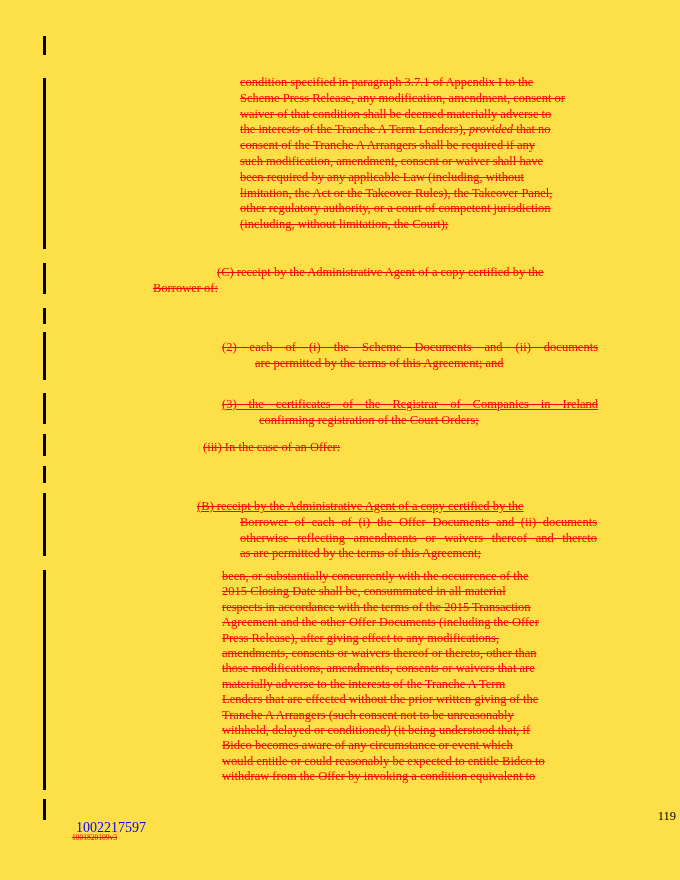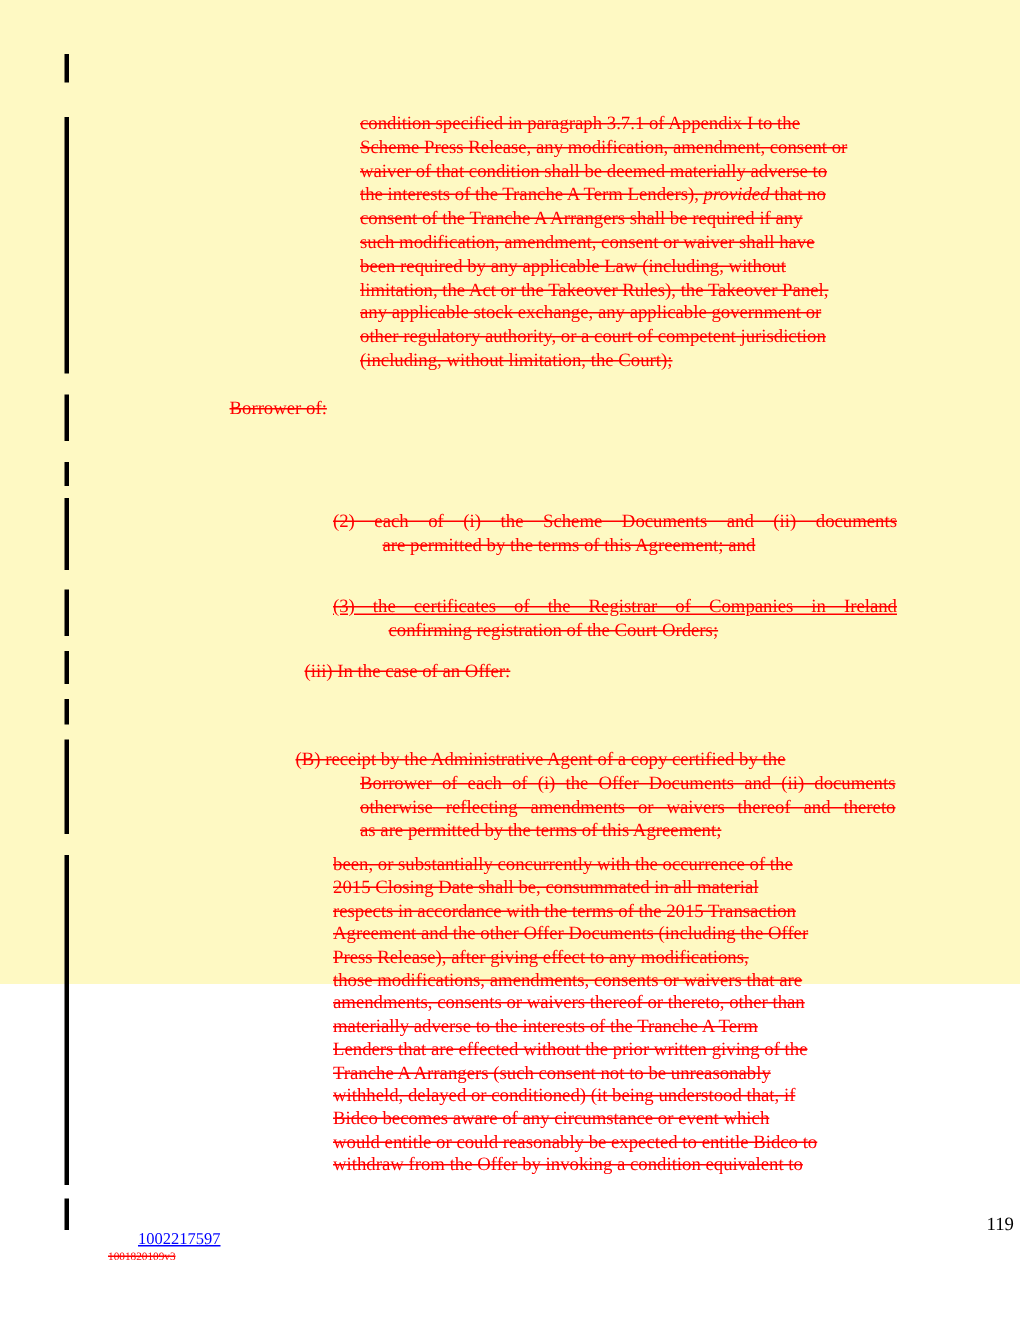--- a/index.html
+++ b/index.html
@@ -1,20 +1,20 @@
 <!DOCTYPE html>
 <html style="--redline: #ff0000; --link: #0000ff; --change_bar: #000000; --page_text: #000000;"><head>
 <meta charset="utf-8">
 <style>
   html,body { margin:0; padding:0; }
   body {
     width:680px; height:880px; background:#ffffff; overflow:hidden;
     font-family:"Liberation Serif","DejaVu Serif",serif;
   }
-  .page { position:relative; width:680px; height:656px; background:#fef9c3; }
+  .page { position:relative; width:680px; height:880px; background:#fde047; }
 
   
   .para {
     position:absolute;
     color:var(--redline,#ff0000);
     text-decoration:line-through;
     text-decoration-thickness:1px;
     font-size:12.5px;
   }
   .ln { line-height:15.8px; white-space:normal; }
@@ -26,21 +26,21 @@
   .c0 .first { margin-left:64px; }
   .i1  { top:307px; left:222px; width:380px; }
   .i2  { top:340px; left:255px; width:343px; }
   .i2 .first { margin-left:-33px; width:376px; }
   .i3  { top:397px; left:255px; width:343px; }
   .i3 .first { margin-left:-33px; width:376px;text-decoration:underline; }
   .i3 .cont  { margin-left:4px; }
   .piii{ top:440px; left:158px; width:420px;margin-left:45px; }
   .pa  { top:470px; left:197px; width:400px; }
   .pb  { top:499px; left:240px; width:357px; }
-  .pb .first { margin-left:-43px; width:400px; }
+  .pb .first { margin-left:-43px; width:400px;text-decoration:underline; }
   .pc  { top:569px; left:222px; width:372px; }
   .pc .first { margin-left:-28px; }
   .pc .ln { line-height:15.4px; }
 
   
   .bar { position:absolute; left:43px; width:3px; background:var(--change_bar,#000); }
   .b1 { top:36px;  height:19px; }
   .b2 { top:78px;  height:171px; }
   .b3 { top:263px; height:31px; }
   .b4 { top:308px; height:16px; }
@@ -51,22 +51,22 @@
   .b9 { top:493px; height:63px; }
   .b10{ top:570px; height:220px; }
   .b11{ top:799px; height:21px; }
 
   
   .page-number {
     position:absolute; top:809px; left:0; width:676px; text-align:right;
     color:var(--page_text,#000); font-size:12.5px;
   }
   .footer-link {
-    position:absolute; top:820px; left:92px;
-    color:var(--link,#0000ff); font-size:11px; text-decoration:underline;
+    position:absolute; top:820px; left:76px;
+    color:var(--link,#0000ff); font-size:14px; 
     cursor:pointer;
   }
   .footer-docid {
     position:absolute; top:833px; left:72px;
     color:var(--redline,#ff0000); font-size:7.5px;
     text-decoration:line-through; text-decoration-thickness:1px;
   }
 </style>
 </head>
 <body>
@@ -87,26 +87,26 @@
 
   <div class="para p1">
     <div class="ln">condition specified in paragraph 3.7.1 of Appendix I to the</div>
     <div class="ln">Scheme Press Release, any modification, amendment, consent or</div>
     <div class="ln">waiver of that condition shall be deemed materially adverse to</div>
     <div class="ln"><span>the interests of the Tranche A Term Lenders), </span><span class="it">provided</span><span> that no</span></div>
     <div class="ln">consent of the Tranche A Arrangers shall be required if any</div>
     <div class="ln">such modification, amendment, consent or waiver shall have</div>
     <div class="ln">been required by any applicable Law (including, without</div>
     <div class="ln">limitation, the Act or the Takeover Rules), the Takeover Panel,</div>
-    <div class="ln">any applicable stock exchange, any applicable government or</div>
     <div class="ln">other regulatory authority, or a court of competent jurisdiction</div>
     <div class="ln">(including, without limitation, the Court);</div>
   </div>
 
   <div class="para c0">
+    <div class="ln first">(C) receipt by the Administrative Agent of a copy certified by the</div>
     <div class="ln">Borrower of:</div>
   </div>
 
 
   <div class="para i2">
     <div class="ln first j">(2) each of (i) the Scheme Documents and (ii) documents</div>
     <div class="ln">are permitted by the terms of this Agreement; and</div>
   </div>
 
   <div class="para i3">
@@ -125,22 +125,22 @@
     <div class="ln j">otherwise reflecting amendments or waivers thereof and thereto</div>
     <div class="ln">as are permitted by the terms of this Agreement;</div>
   </div>
 
   <div class="para pc">
     <div class="ln">been, or substantially concurrently with the occurrence of the</div>
     <div class="ln">2015 Closing Date shall be, consummated in all material</div>
     <div class="ln">respects in accordance with the terms of the 2015 Transaction</div>
     <div class="ln">Agreement and the other Offer Documents (including the Offer</div>
     <div class="ln">Press Release), after giving effect to any modifications,</div>
+    <div class="ln">amendments, consents or waivers thereof or thereto, other than</div>
     <div class="ln">those modifications, amendments, consents or waivers that are</div>
-    <div class="ln">amendments, consents or waivers thereof or thereto, other than</div>
     <div class="ln">materially adverse to the interests of the Tranche A Term</div>
     <div class="ln">Lenders that are effected without the prior written giving of the</div>
     <div class="ln">Tranche A Arrangers (such consent not to be unreasonably</div>
     <div class="ln">withheld, delayed or conditioned) (it being understood that, if</div>
     <div class="ln">Bidco becomes aware of any circumstance or event which</div>
     <div class="ln">would entitle or could reasonably be expected to entitle Bidco to</div>
     <div class="ln">withdraw from the Offer by invoking a condition equivalent to</div>
   </div>
 
   <div class="page-number">119</div>

